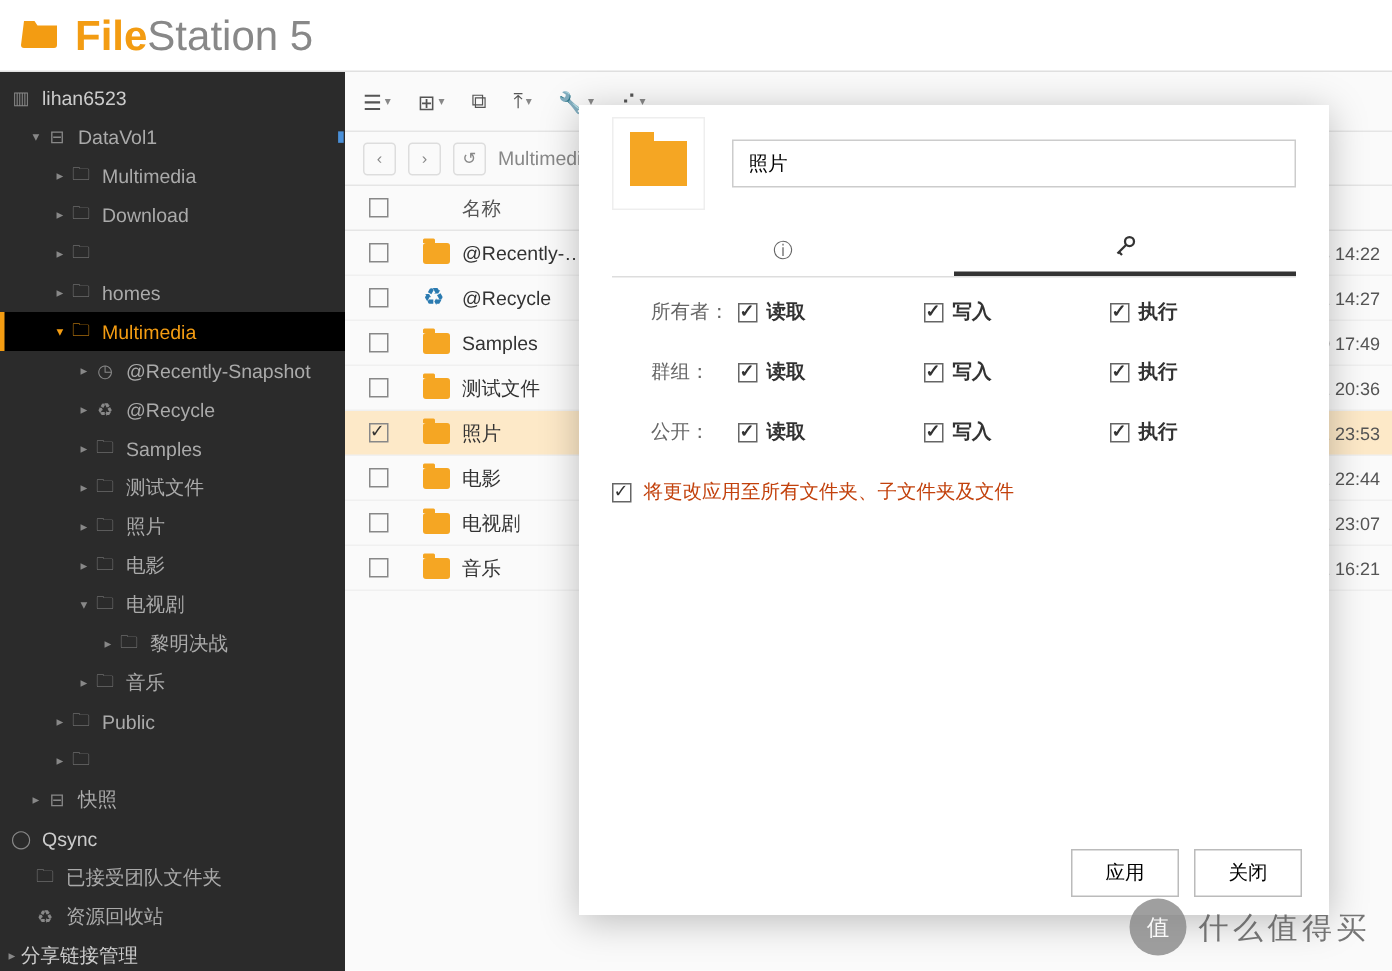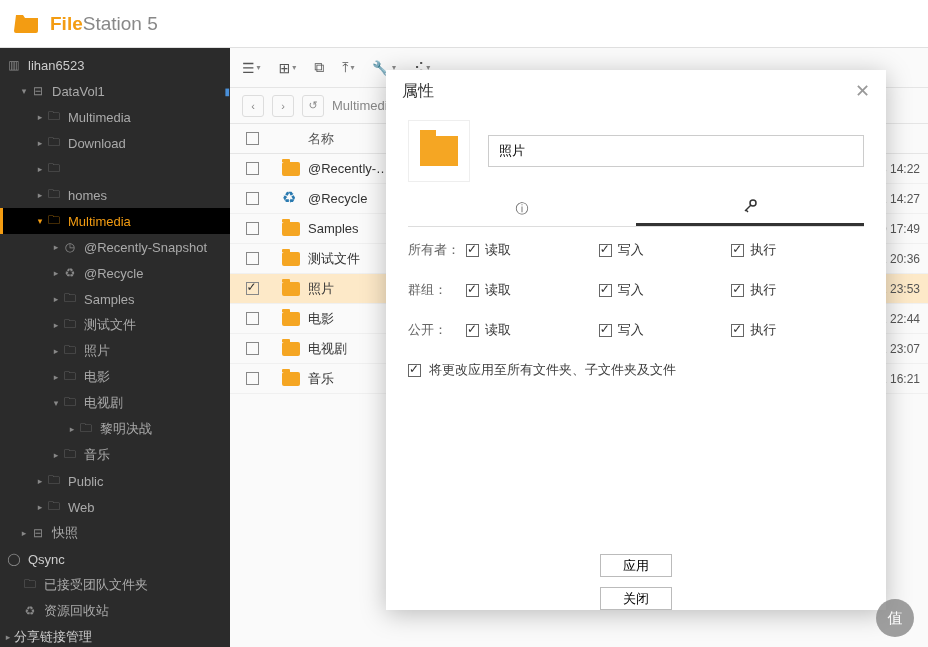--- a/index.html
+++ b/index.html
@@ -1,21 +1,21 @@
 <!DOCTYPE html>
 <html><head>
 <meta charset="utf-8">
 <style>
   * { margin: 0; padding: 0; box-sizing: border-box; font-family: "Microsoft YaHei", Arial, sans-serif; }
   body { width: 928px; height: 647px; overflow: hidden; background: #fff; position: relative; }
 
   
   .header { height: 48px; display: flex; align-items: center; background: #fff; border-bottom: 1px solid #e0e0e0; padding: 0 14px; }
   .header .logo { color: #f39c12; margin-right: 10px; }
-  .header .title { font-size: 19px; font-weight: 500; }
+  .header .title { font-size: 28px; font-weight: 500; }
   .header .title .first { color: #f39c12; font-weight: 600; }
   .header .title .rest { color: #888; font-weight: 400; }
 
   
   .main { display: flex; height: 599px; }
 
   
   .sidebar { width: 230px; background: #2b2b2b; color: #aaa; font-size: 13px; overflow-y: auto; padding-top: 4px; user-select: none; }
   .sidebar .tree-item { display: flex; align-items: center; height: 26px; white-space: nowrap; cursor: pointer; }
   .sidebar .tree-item.selected { background: #000; color: #f39c12; border-left: 3px solid #f39c12; }
@@ -62,27 +62,27 @@
   .dlg-body { flex: 1; padding: 8px 22px; font-size: 13px; color: #333; }
   .dlg-top { display: flex; align-items: center; gap: 18px; margin-bottom: 10px; }
   .dlg-foldericon { width: 62px; height: 62px; border: 1px solid #eee; display: flex; align-items: center; justify-content: center; }
   .dlg-foldericon .bigfolder { width: 38px; height: 30px; background: #f5a623; position: relative; }
   .dlg-foldericon .bigfolder::before { content:""; position:absolute; top:-6px; left:0; width:16px; height:6px; background:#f5a623; }
   .dlg-name-input { flex:1; height: 32px; border: 1px solid #ccc; padding: 0 10px; font-size: 13px; }
   .dlg-tabs { display: flex; border-bottom: 1px solid #ddd; margin-bottom: 14px; }
   .dlg-tab { flex: 1; height: 34px; display: flex; align-items: center; justify-content: center; cursor: pointer; color: #666; }
   .dlg-tab.active { border-bottom: 3px solid #333; color: #333; }
   .dlg-section-title { font-weight: 600; margin-bottom: 16px; }
-  .perm-row { display: flex; align-items: center; margin-bottom: 22px; font-size: 13px; }
+  .perm-row { display: flex; align-items: center; margin-bottom: 22px; font-size: 13px; margin-left: 26px; }
   .perm-label { width: 58px; color: #666; }
-  .perm-cell { flex: 1; display: flex; align-items: center; gap: 6px; }
+  .perm-cell { flex: 1; display: flex; align-items: center; gap: 6px; font-weight: bold; }
   .pchk { width: 13px; height: 13px; border: 1px solid #666; position: relative; display: inline-block; }
   .pchk.checked::after { content: "✓"; position: absolute; top: -3px; left: 0px; font-size: 12px; color: #333; }
-  .apply-row { display: flex; align-items: center; gap: 8px; margin-top: 18px; color: #404040; }
-  .dlg-footer { height: 56px; display: flex; align-items: center; justify-content: flex-end; gap: 10px; padding: 0 18px; flex-direction: column; }
+  .apply-row { display: flex; align-items: center; gap: 8px; margin-top: 18px; color: #c2410c; }
+  .dlg-footer { height: 56px; display: flex; align-items: center; justify-content: flex-end; gap: 10px; padding: 0 18px; }
   .dlg-btn { min-width: 72px; height: 32px; border: 1px solid #bbb; background: #fff; font-size: 13px; cursor: pointer; }
 
   
   .watermark { position: absolute; right: 14px; bottom: 10px; display: flex; align-items: center; gap: 8px; color: #555; font-size: 20px; letter-spacing: 3px; opacity: 0.8; }
   .watermark .circle { width: 38px; height: 38px; border-radius: 50%; background: #888; color: #fff; display: flex; align-items: center; justify-content: center; font-size: 15px; letter-spacing: 0; }
 </style>
 </head>
 <body>
 
 <div class="header">
@@ -179,21 +179,20 @@
       <span class="label">音乐</span>
     </div>
     <div class="tree-item" style="padding-left:34px">
       <span class="arrow">▸</span>
       <span class="ticon">🗀</span>
       <span class="label">Public</span>
     </div>
     <div class="tree-item" style="padding-left:34px">
       <span class="arrow">▸</span>
       <span class="ticon">🗀</span>
-      <span class="label">Web</span>
     </div>
     <div class="tree-item" style="padding-left:18px">
       <span class="arrow">▸</span>
       <span class="ticon">⊟</span>
       <span class="label">快照</span>
     </div>
     <div class="tree-item section-header" style="padding-left:6px">
       <span class="ticon">◯</span>
       <span class="label">Qsync</span>
     </div>
@@ -332,24 +331,20 @@
             </div>
             <div class="col-name">音乐</div>
             <div class="col-date">/01 16:21</div>
           </div>
         </div>
     </div>
   </div>
 </div>
 
 <div class="dialog-backdrop">
-  <div class="dlg-header">
-    <span>属性</span>
-    <span class="close">✕</span>
-  </div>
   <div class="dlg-body">
     <div class="dlg-top">
       <div class="dlg-foldericon">
           <div class="bigfolder"></div>
         </div>
       <input class="dlg-name-input" value="照片" style="">
     </div>
     <div class="dlg-tabs">
       <div class="dlg-tab">
           <span>ⓘ</span>
@@ -417,13 +412,14 @@
     </div>
   </div>
   <div class="dlg-footer">
     <button class="dlg-btn">应用</button>
     <button class="dlg-btn">关闭</button>
   </div>
 </div>
 
 <div class="watermark">
   <div class="circle">值</div>
+  <span>什么值得买</span>
 </div>
 
 </body></html>

